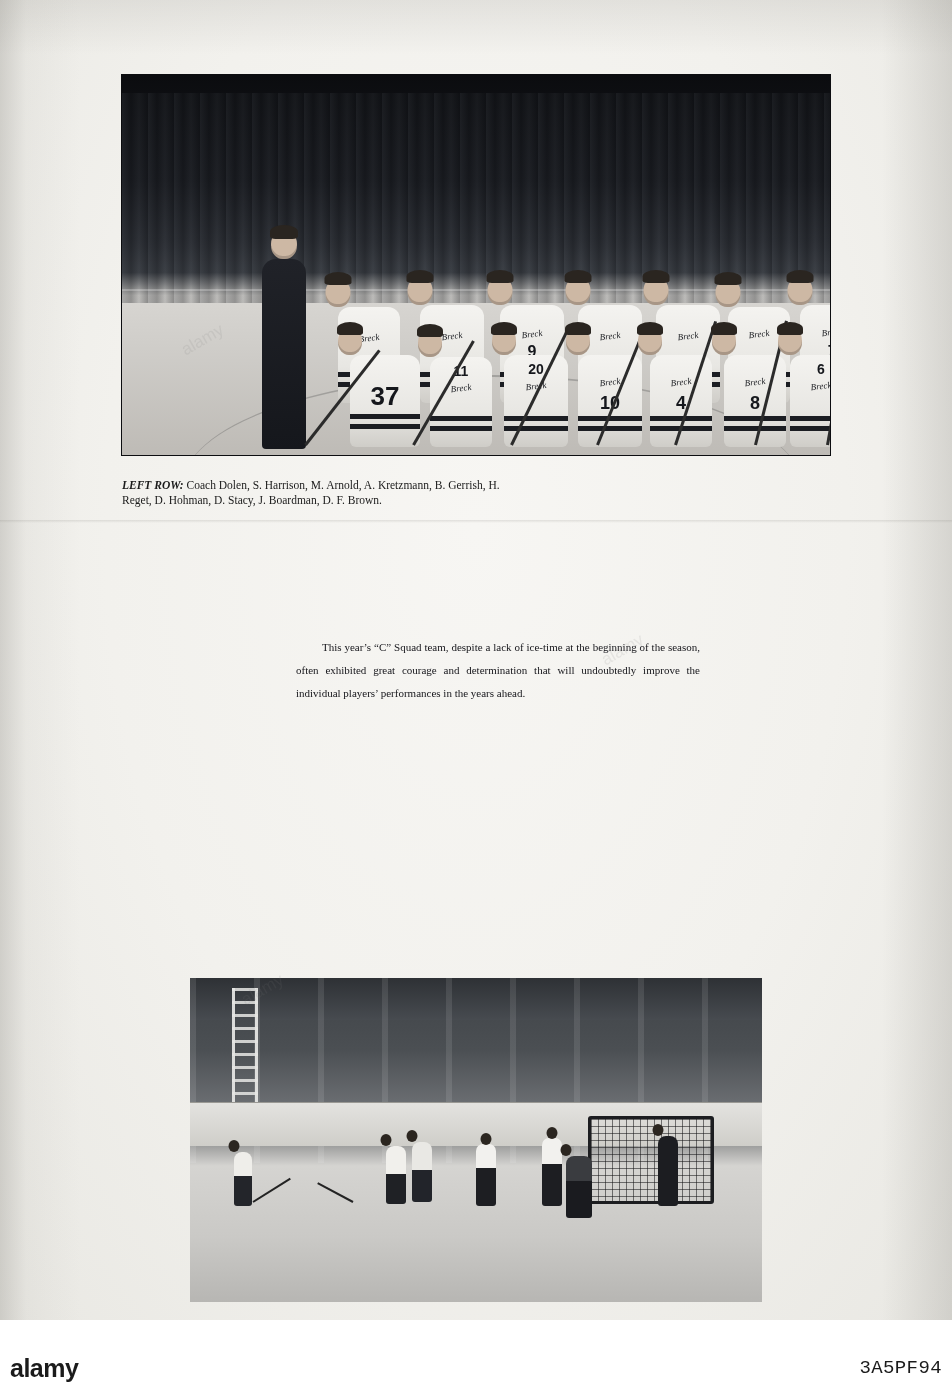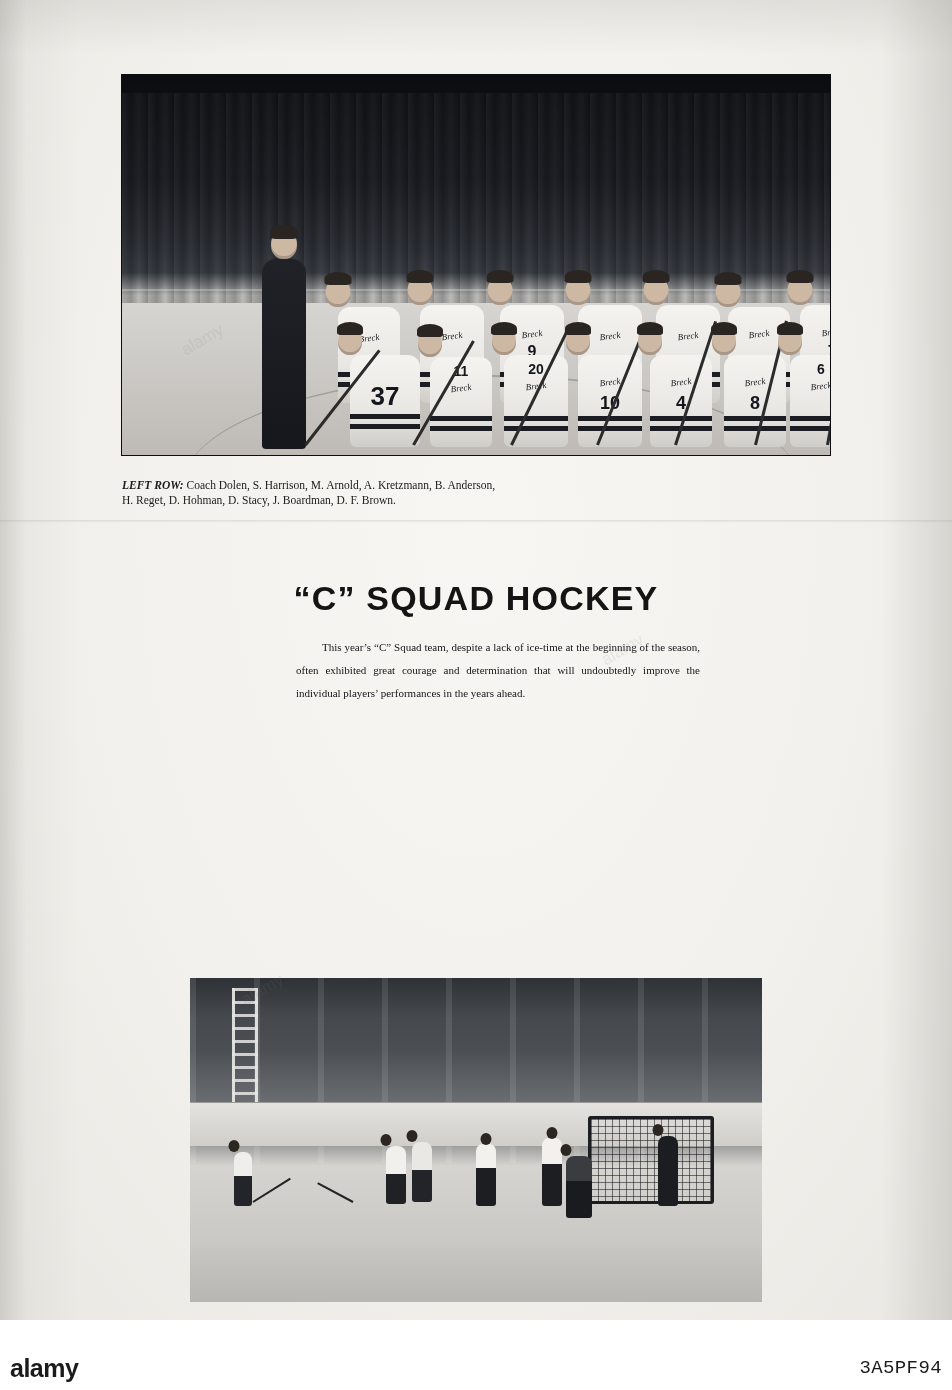--- a/index.html
+++ b/index.html
@@ -505,25 +505,24 @@
     <div class="player" style="left:734px;">
       
       
       
       
     </div>
   </div>
 
   <div class="caption-row">
     <div class="caption-col right">
-      <span class="cap-lead">LEFT ROW:</span><span> Coach Dolen, S. Harrison, M. Arnold, A. Kretzmann, B. Anderson, H. Reget, D. Hohman, D. Stacy, J. Boardman, D. F. Brown.</span>
+      <span class="cap-lead">LEFT ROW:</span><span> Coach Dolen, S. Harrison, M. Arnold, A. Kretzmann, B. Gerrish, H. Reget, D. Hohman, D. Stacy, J. Boardman, D. F. Brown.</span>
     </div>
   </div>
 
-  <h1 class="headline">“C” SQUAD HOCKEY</h1>
 
   <p class="body-copy"><span class="indent"></span><span>This year’s “C” Squad team, despite a lack of ice-time at the beginning of the season, often exhibited great courage and determination that will undoubtedly improve the individual players’ performances in the years ahead.</span></p>
 
   <div class="photo-bottom">
     <div class="arena-bg"></div>
     <div class="arena-roof"></div>
     <div class="arena-columns"></div>
     <div class="ladder"></div>
     <div class="dasher"></div>
     <div class="goal-net"></div>

